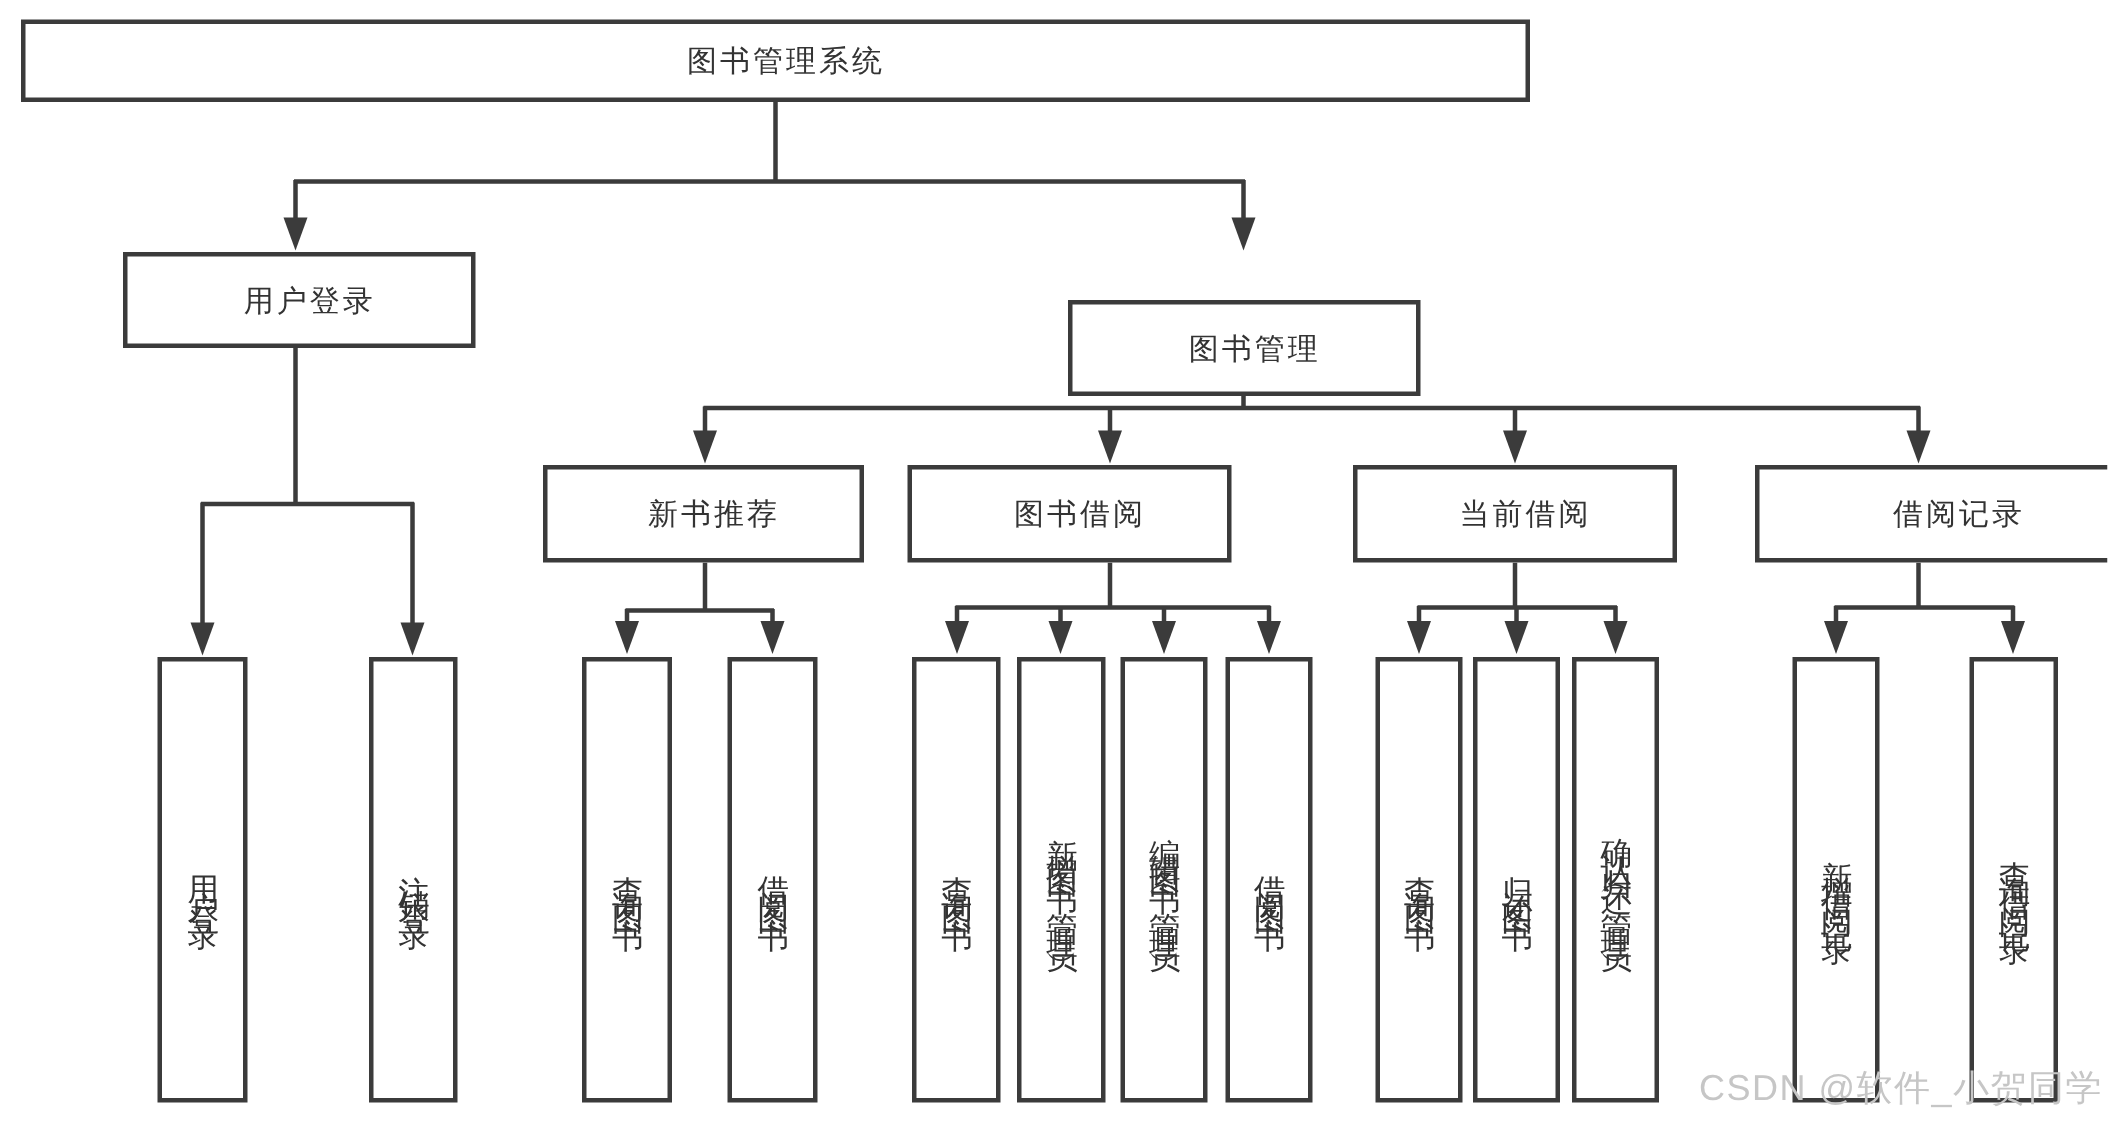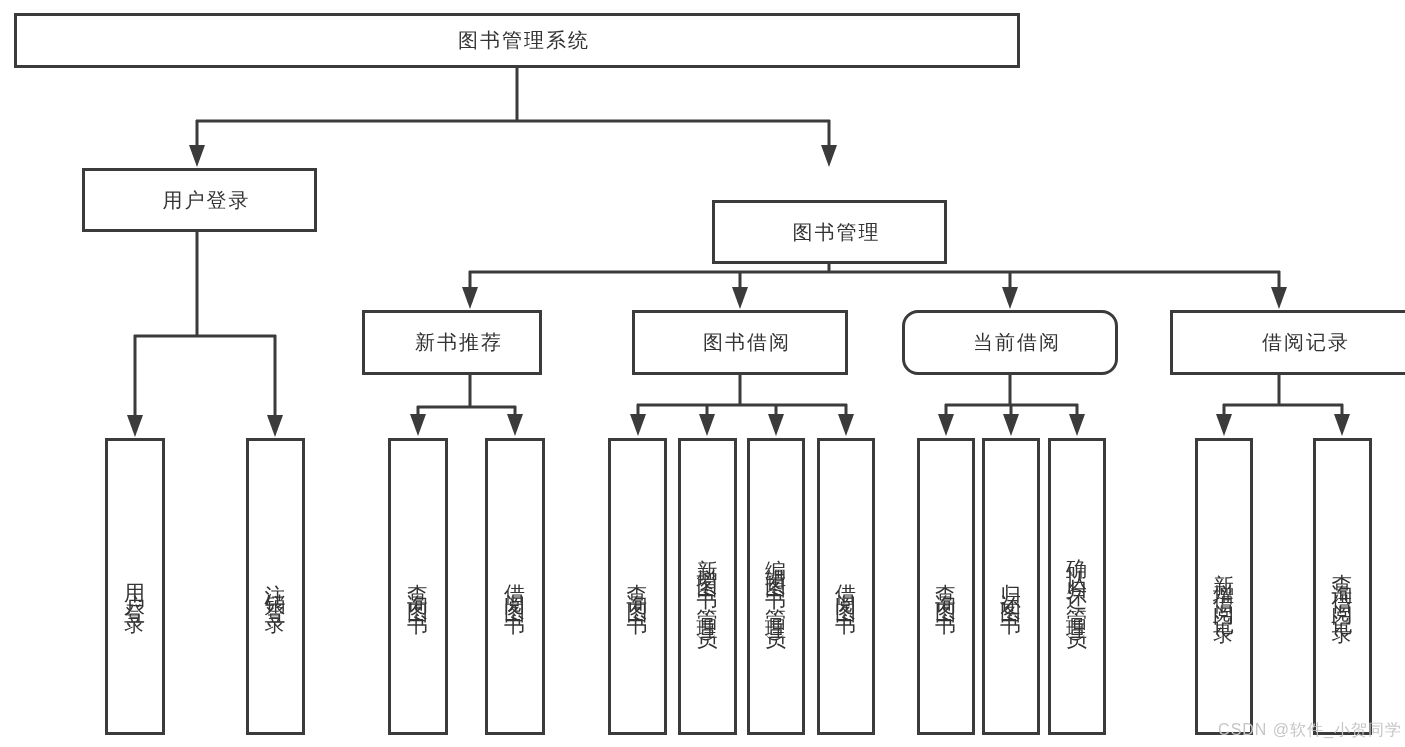--- a/index.html
+++ b/index.html
@@ -49,21 +49,21 @@
     letter-spacing: 10px;
     line-height: 1;
     white-space: nowrap;
   }
   .watermark {
     position: absolute;
     right: 3px;
     bottom: 6px;
     z-index: 3;
     color: #c6c6c6;
-    font-size: 16px;
+    font-size: 24px;
     letter-spacing: 1px;
     pointer-events: none;
   }
 </style>
 </head>
 <body>
 
 <div class="canvas">
 
   <svg class="connectors" width="1405" height="747" viewBox="0 0 1405 747">
@@ -123,23 +123,23 @@
       <polygon points="1224,436 1216,414 1232,414"></polygon>
       <polygon points="1342,436 1334,414 1350,414"></polygon>
     </g>
   </svg>
 
   <div class="box hbox" style="left:14px; top:13px; width:1006px; height:55px;">图书管理系统</div>
 
   <div class="box hbox" style="left:82px; top:168px; width:235px; height:64px;">用户登录</div>
   <div class="box hbox" style="left:712px; top:168px; width:235px; height:64px;margin-top:32px;">图书管理</div>
 
-  <div class="box hbox" style="left:362px; top:310px; width:180px; height:65px;">新书推荐</div>
-  <div class="box hbox" style="left:632px; top:310px; width:216px; height:65px;">图书借阅</div>
-  <div class="box hbox" style="left:902px; top:310px; width:216px; height:65px;border-radius:16px;">当前借阅</div>
+  <div class="box hbox" style="left:362px; top:310px; width:214px; height:65px;">新书推荐</div>
+  <div class="box hbox" style="left:605px; top:310px; width:216px; height:65px;">图书借阅</div>
+  <div class="box hbox" style="left:902px; top:310px; width:216px; height:65px;">当前借阅</div>
   <div class="box hbox" style="left:1170px; top:310px; width:258px; height:65px;">借阅记录</div>
 
   <div class="box leaf" style="left:105px; width:60px;">
       <span>用户登录</span>
     </div>
   <div class="box leaf" style="left:246px; width:59px;">
       <span>注销登录</span>
     </div>
 
   <div class="box leaf" style="left:388px; width:60px;">

